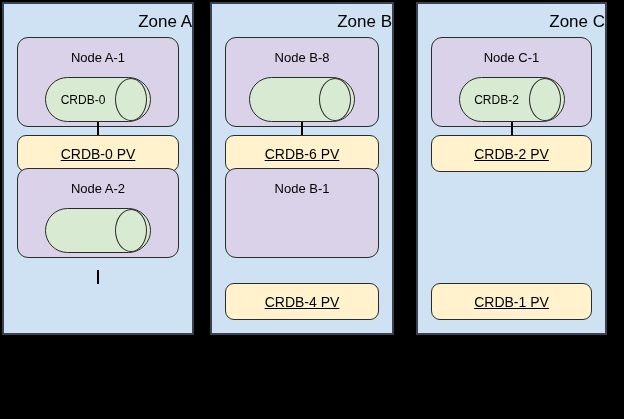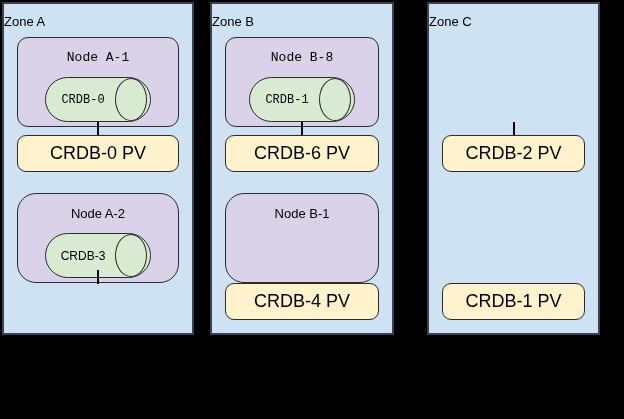--- a/index.html
+++ b/index.html
@@ -7,33 +7,33 @@
     position:relative; width:624px; height:419px; background:#000;
     font-family:"Liberation Sans", sans-serif; color:var(--text, #000);
     overflow:hidden;
   }
   .zone {
     position:absolute; top:2px; height:333px; box-sizing:border-box;
     background:var(--zone-fill); border:2px solid var(--zone-stroke);
   }
   .zone-a { left:2px;   width:192px; }
   .zone-b { left:210px; width:184px; }
-  .zone-c { left:427px; width:173px; }
+  .zone-c { left:416px; width:191px; }
 
   .zone-title {
-    position:absolute; top:10px; left:0; right:0; text-align:left;
-    font-size:13px; line-height:16px;
+    position:absolute; top:10px; left:0; right:0; text-align:right;
+    font-size:17px; line-height:16px;
   }
   .node {
     position:absolute; left:13px; right:13px; height:90px; box-sizing:border-box;
     background:var(--node-fill); border:1px solid var(--node-stroke);
     border-radius:11px;
   }
-  .node-1 { top:33px;font-family:Liberation Mono, monospace; }
-  .node-2 { top:189px;border-radius:19px; }
+  .node-1 { top:33px; }
+  .node-2 { top:164px; }
   .node-title {
     position:absolute; top:12px; left:0; right:0; text-align:center;
     font-size:13px; line-height:16px;
   }
   .pod {
     position:absolute; top:39px; left:50%; transform:translateX(-50%);
     width:106px; height:45px; box-sizing:border-box;
     background:var(--pod-fill); border:1px solid var(--pod-stroke);
     border-radius:22.5px;
   }
@@ -50,21 +50,22 @@
   .connector {
     position:absolute; left:50%; width:2px; margin-left:-1px;
     background:var(--connector);
   }
   .connector-1 { top:118px; height:14px; }
   .connector-2 { top:266px; height:14px; }
   .pv {
     position:absolute; left:13px; right:13px; height:37px; box-sizing:border-box;
     background:var(--pv-fill); border:1px solid var(--pv-stroke);
     border-radius:9px; display:flex; align-items:center; justify-content:center;
-    font-size:18px;
+    font-size:14px;
+    text-decoration:underline;
   }
   .pv-1 { top:131px; }
   .pv-2 { top:279px; }
 </style>
 </head>
 <body style="background: rgb(0, 0, 0);">
 
 <div class="canvas" style="--zone-fill: #cfe2f3; --zone-stroke: #39434f; --node-fill: #d9d2e9; --node-stroke: #2b2b2b; --pod-fill: #d9ead3; --pod-stroke: #2b2b2b; --pv-fill: #fff2cc; --pv-stroke: #2b2b2b; --connector: #000000; --text: #000000; --background: #000000;">
 
   <section class="zone zone-a">
@@ -77,47 +78,52 @@
         <span class="pod-label">CRDB-0</span>
       </div>
     </div>
     <div class="connector connector-1"></div>
     <div class="pv pv-1">CRDB-0 PV</div>
 
     <div class="node node-2">
       <div class="node-title">Node A-2</div>
       <div class="pod">
         <span class="pod-ellipse"></span>
-        <span class="pod-label">CRDB-3</span>
       </div>
     </div>
     <div class="connector connector-2"></div>
   </section>
 
   <section class="zone zone-b">
     <div class="zone-title">Zone B</div>
 
     <div class="node node-1">
       <div class="node-title">Node B-8</div>
       <div class="pod">
         <span class="pod-ellipse"></span>
-        <span class="pod-label">CRDB-1</span>
       </div>
     </div>
     <div class="connector connector-1"></div>
     <div class="pv pv-1">CRDB-6 PV</div>
 
     <div class="node node-2">
       <div class="node-title">Node B-1</div>
     </div>
     <div class="pv pv-2">CRDB-4 PV</div>
   </section>
 
   <section class="zone zone-c">
     <div class="zone-title">Zone C</div>
 
+    <div class="node node-1">
+      <div class="node-title">Node C-1</div>
+      <div class="pod">
+        <span class="pod-ellipse"></span>
+        <span class="pod-label">CRDB-2</span>
+      </div>
+    </div>
     <div class="connector connector-1"></div>
     <div class="pv pv-1">CRDB-2 PV</div>
 
     <div class="pv pv-2">CRDB-1 PV</div>
   </section>
 
 </div>
 
 </body></html>

